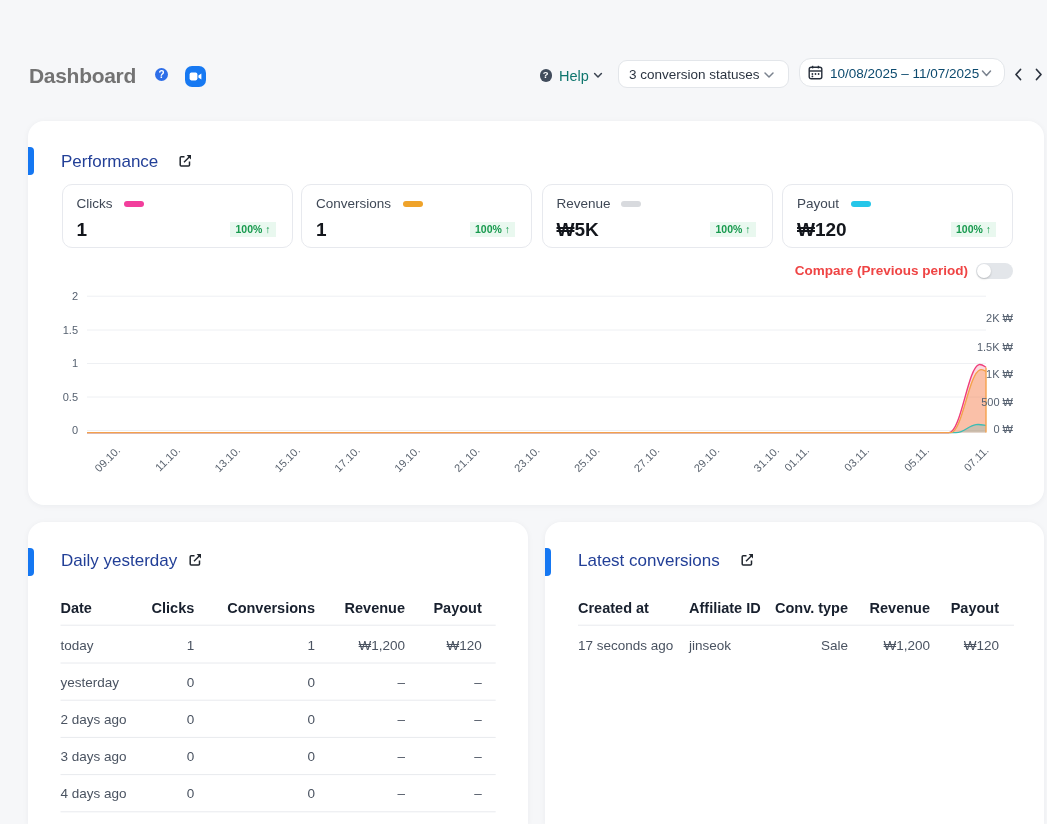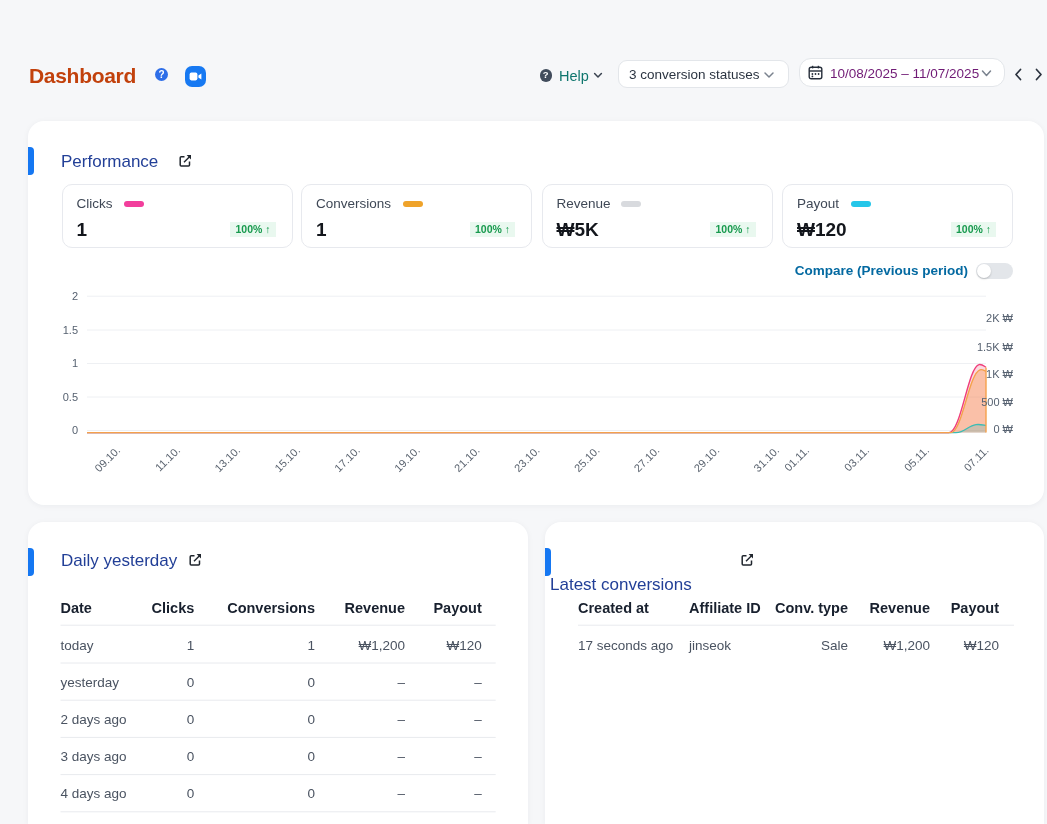--- a/index.html
+++ b/index.html
@@ -11,21 +11,21 @@
   .sec-title { position:absolute; font-size:17px; font-weight:normal; color:#223f97; }
   .statcard { position:absolute; width:231px; height:64px; border:1px solid #e7e9ee; border-radius:10px; background:#fff; }
   .statlabel { position:absolute; left:14px; top:11px; font-size:13.5px; color:#3f4856; }
   .statdash { position:absolute; top:15.5px; width:20px; height:6px; border-radius:3px; }
   .statval { position:absolute; left:14px; top:35px; font-size:19px; font-weight:bold; color:#13161c; line-height:19px; }
   .pct { position:absolute; right:16px; top:37px; height:15px; line-height:15px; background:#e9f8ef; color:#189a4e; font-size:10.5px; font-weight:bold; border-radius:0; padding:0 5px; }
 </style>
 </head>
 <body>
 
-  <div class="abs" style="left:29px; top:64px; font-size:21px; font-weight:bold; color:#c2410c; letter-spacing:-0.3px;">Dashboard</div>
+  <div class="abs" style="left:29px; top:64px; font-size:21px; font-weight:bold; color:#737373; letter-spacing:-0.3px;">Dashboard</div>
   <div class="abs" style="left:155px; top:68px; width:13px; height:13px; border-radius:50%; background:#2e6ee8; color:#fff; font-size:10px; font-weight:bold; text-align:center; line-height:13px;">?</div>
   <div class="abs" style="left:185px; top:65.5px; width:21px; height:21px; border-radius:7px; background:#1779f2;">
     <svg width="21" height="21" viewBox="0 0 21 21">
       <rect x="4.6" y="6.6" width="7.8" height="7.8" rx="1.8" fill="#fff"></rect>
       <path d="M13.4 9.6 L16.4 7.4 L16.4 13.6 L13.4 11.4 Z" fill="#fff"></path>
     </svg>
   </div>
 
   <div class="abs" style="left:539.5px; top:69px; width:12.5px; height:12.5px; border-radius:50%; background:#414c5c; color:#fff; font-size:9.5px; font-weight:bold; text-align:center; line-height:12.5px;">?</div>
   <div class="abs" style="left:559px; top:67.5px; font-size:14.5px; color:#0f766e;">Help</div>
@@ -43,21 +43,21 @@
   <svg class="abs" style="left:808px; top:65px;" width="15" height="15" viewBox="0 0 15 15">
     <rect x="1.2" y="2.2" width="12.6" height="11.6" rx="2" fill="none" stroke="#262e3a" stroke-width="1.4"></rect>
     <line x1="1.2" y1="6" x2="13.8" y2="6" stroke="#262e3a" stroke-width="1.4"></line>
     <line x1="4.6" y1="0.8" x2="4.6" y2="3.4" stroke="#262e3a" stroke-width="1.4"></line>
     <line x1="10.4" y1="0.8" x2="10.4" y2="3.4" stroke="#262e3a" stroke-width="1.4"></line>
     <circle cx="4.4" cy="9" r=".9" fill="#262e3a"></circle>
     <circle cx="7.5" cy="9" r=".9" fill="#262e3a"></circle>
     <circle cx="10.6" cy="9" r=".9" fill="#262e3a"></circle>
     <circle cx="4.4" cy="11.4" r=".9" fill="#262e3a"></circle>
   </svg>
-  <div class="abs" style="left:830px; top:65.5px; font-size:13.5px; color:#701a75;">10/08/2025 – 11/07/2025</div>
+  <div class="abs" style="left:830px; top:65.5px; font-size:13.5px; color:#0c4a6e;">10/08/2025 – 11/07/2025</div>
   <svg class="abs" style="left:980px; top:69px;" width="13" height="9" viewBox="0 0 13 9">
     <path d="M2.5 2 L6.5 6.5 L10.5 2" fill="none" stroke="#7a828e" stroke-width="1.5" stroke-linecap="round" stroke-linejoin="round"></path>
   </svg>
 
   <svg class="abs" style="left:1013px; top:67px;" width="10" height="15" viewBox="0 0 10 15">
     <path d="M7.5 2.5 L3 7.5 L7.5 12.5" fill="none" stroke="#2b323e" stroke-width="1.7" stroke-linecap="round" stroke-linejoin="round"></path>
   </svg>
   <svg class="abs" style="left:1034px; top:67px;" width="10" height="15" viewBox="0 0 10 15">
     <path d="M2.5 2.5 L7 7.5 L2.5 12.5" fill="none" stroke="#2b323e" stroke-width="1.7" stroke-linecap="round" stroke-linejoin="round"></path>
   </svg>
@@ -89,21 +89,21 @@
     <div class="statval">₩5K</div>
     <div class="pct">100%&nbsp;<span style="font-weight:normal">↑</span></div>
   </div>
   <div class="statcard" style="left:782px; top:184px;">
     <div class="statlabel">Payout</div>
     <div class="statdash" style="left:68px; background:#25c6e9;"></div>
     <div class="statval">₩120</div>
     <div class="pct">100%&nbsp;<span style="font-weight:normal">↑</span></div>
   </div>
 
-  <div class="abs" style="left:0; top:263px; width:968px; text-align:right; font-size:13.5px; font-weight:bold; color:#0369a1;padding-left:36px;">Compare (Previous period)</div>
+  <div class="abs" style="left:0; top:263px; width:968px; text-align:right; font-size:13.5px; font-weight:bold; color:#ef4444;padding-left:36px;">Compare (Previous period)</div>
   <div class="abs" style="left:976px; top:263px; width:37px; height:16px; border-radius:8px; background:#e3e6ea;">
     <div style="position:absolute; left:1px; top:1px; width:14px; height:14px; border-radius:50%; background:#fff; box-shadow:0 1px 2px rgba(0,0,0,.2);"></div>
   </div>
 
   <svg class="abs" style="left:0; top:0;" width="1047" height="824" viewBox="0 0 1047 824">
 
     <g stroke="#eef0f3" stroke-width="1">
       <line x1="87" y1="296.2" x2="986" y2="296.2"></line>
       <line x1="87" y1="330" x2="986" y2="330"></line>
       <line x1="87" y1="363.5" x2="986" y2="363.5"></line>
@@ -205,21 +205,21 @@
       <text x="60.5" y="798.4">4 days ago</text>
       <text x="194.3" y="798.4" text-anchor="end">0</text>
       <text x="315" y="798.4" text-anchor="end">0</text>
       <text x="405" y="798.4" text-anchor="end">–</text>
       <text x="481.8" y="798.4" text-anchor="end">–</text>
     </g>
   </svg>
 
   <div class="card" style="left:545px; top:522px; width:499px; height:302px; border-radius:16px 16px 0 0;"></div>
   <div class="accent" style="left:545px; top:548px;"></div>
-  <div class="sec-title" style="left:550px; top:551px;margin-top:24px;">Latest conversions</div>
+  <div class="sec-title" style="left:578px; top:551px;">Latest conversions</div>
   <svg class="abs" style="left:741px; top:553px;" width="13" height="13" viewBox="0 0 13 13">
     <path d="M10.5 7.5 V11 Q10.5 12 9.5 12 H2.2 Q1.2 12 1.2 11 V3.8 Q1.2 2.8 2.2 2.8 H5.5" fill="none" stroke="#20262e" stroke-width="1.5"></path>
     <path d="M5 8.2 L11 2.2" stroke="#20262e" stroke-width="1.5"></path>
     <path d="M7.6 1 H12 V5.4 Z" fill="#20262e"></path>
   </svg>
 
   <svg class="abs" style="left:0; top:0;" width="1047" height="824" viewBox="0 0 1047 824">
     <g font-size="14.5" font-weight="bold" fill="#18202e">
       <text x="578" y="613.3">Created at</text>
       <text x="689" y="613.3">Affiliate ID</text>

